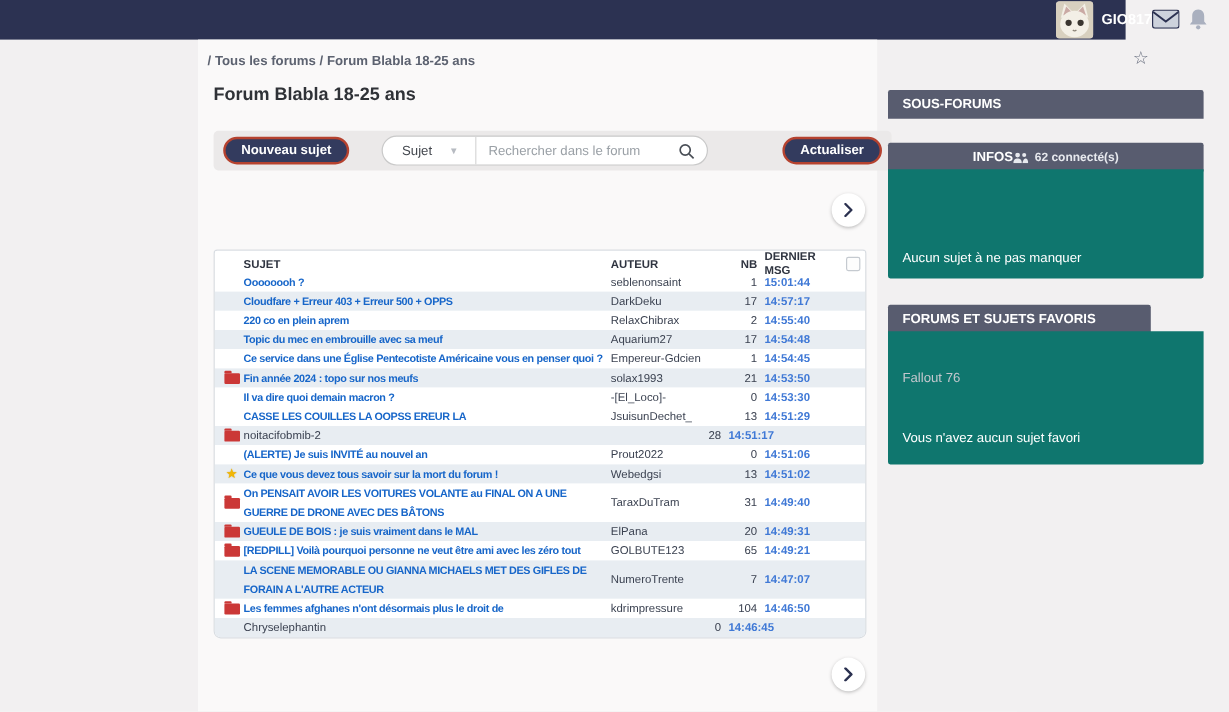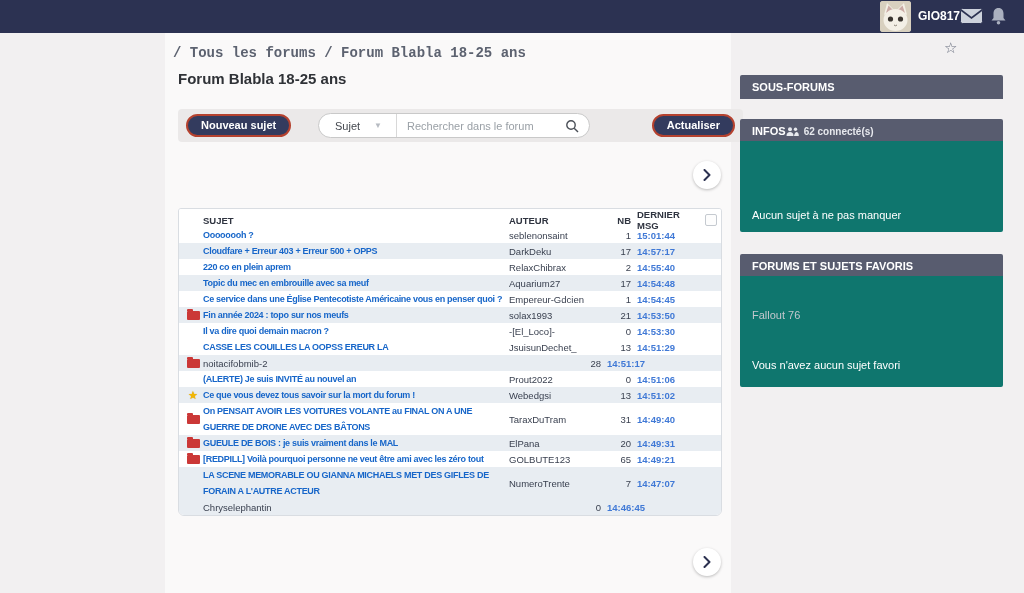--- a/index.html
+++ b/index.html
@@ -1,30 +1,30 @@
 <!DOCTYPE html>
 <html><head>
 <meta charset="utf-8">
 <style>
   * { margin:0; padding:0; box-sizing:border-box; }
   html,body { width:1024px; height:593px; overflow:hidden;
     font-family:"Liberation Sans", sans-serif; background:#f2f0f1; position:relative; }
 
   
-  .topbar { position:absolute; left:0; top:0; width:1024px; height:33px; background:#2c3252; }
+  .topbar { position:absolute; left:0; top:0; width:938px; height:33px; background:#2c3252; }
   .avatar { position:absolute; left:880px; top:1px; width:31px; height:31px; border-radius:3px;
     background:#ddd5c6; overflow:hidden; }
   .username { position:absolute; left:918px; top:0; height:33px; line-height:33px;
     color:#ffffff; font-weight:bold; font-size:12px; }
   .mail-icon { position:absolute; left:960px; top:8px; }
   .bell-icon { position:absolute; left:990px; top:7px; }
 
   
   .main-col { position:absolute; left:165px; top:33px; width:566px; height:560px; background:#faf9f9; }
-  .breadcrumb { position:absolute; left:8px; top:12px; font-size:14px; font-weight:bold; color:#5c6270;font-family:Liberation Mono, monospace; }
+  .breadcrumb { position:absolute; left:8px; top:12px; font-size:11px; font-weight:bold; color:#5c6270; }
   .fav-star { position:absolute; left:944px; top:39px; font-size:15px; color:#6a7080; cursor:pointer; }
   .page-title { position:absolute; left:13px; top:37px; font-size:15px; font-weight:bold; color:#2f3237; }
 
   
   .toolbar { position:absolute; left:13px; top:76px; width:565px; height:33px; background:#ebe9e9;
     border-radius:4px; display:flex; align-items:center; }
   .pill-btn { height:23px; line-height:19px; padding:0 13px; border-radius:13px; background:#333b5e;
     border:2px solid #b5422f; color:#fff; font-weight:bold; font-size:11px; cursor:pointer;
     font-family:"Liberation Sans", sans-serif; }
   .btn-new { margin-left:8px; }
@@ -66,27 +66,27 @@
   .folder-icon { width:13px; height:9px; background:#cb3837; border-radius:1px; position:relative; }
   .folder-icon::before { content:""; position:absolute; left:0; top:-2px; width:6px; height:2px;
     background:#cb3837; border-radius:1px 1px 0 0; }
   .star-icon { color:#f2b705; font-size:11px; line-height:11px; text-shadow:0 0 1px #c79200; }
 
   
   .sidebar { position:absolute; left:740px; top:33px; width:263px; }
   .section-header { height:22px; background:#585c6f; color:#fff; font-size:11px; font-weight:bold;
     display:flex; align-items:center; padding:12px 12px; border-radius:2px 2px 0 0; }
   .sec-sous { position:absolute; top:42px; width:263px; }
-  .sec-infos-head { position:absolute; top:86px; width:263px; justify-content:flex-start; }
+  .sec-infos-head { position:absolute; top:86px; width:263px; justify-content:center; }
   .connected { display:flex; align-items:center; gap:5px; font-size:10px; font-weight:bold; color:#e7e9ee; }
   .dark-panel { position:absolute; width:263px; background:#0f766e; color:#fff; font-size:11px;
     border-radius:0 0 2px 2px; }
   .infos-panel { top:108px; height:91px; }
   .infos-empty { position:absolute; left:12px; bottom:11px; }
-  .sec-fav-head { position:absolute; top:221px; width:263px; }
+  .sec-fav-head { position:absolute; top:221px; width:219px; }
   .fav-panel { top:243px; height:111px; }
   .fav-forum { position:absolute; left:12px; top:33px; color:#c3c7cd; cursor:pointer; }
   .fav-empty { position:absolute; left:12px; bottom:16px; }
 </style>
 </head>
 <body>
 
 <div class="topbar">
   <div class="avatar">
     <svg width="31" height="31" viewBox="0 0 31 31">
@@ -297,20 +297,30 @@
 
   <div class="t-row shaded">
     <span class="row-icon"></span>
     <span class="cell-title">LA SCENE MEMORABLE OU GIANNA MICHAELS MET DES GIFLES DE FORAIN A L'AUTRE ACTEUR</span>
     <span class="cell-author">NumeroTrente</span>
     <span class="cell-nb">7</span>
     <span class="cell-time">14:47:07</span>
     <span></span>
   </div>
 
+  <div class="t-row">
+    <span class="row-icon">
+            <span class="folder-icon"></span>
+          </span>
+    <span class="cell-title">Les femmes afghanes n'ont désormais plus le droit de</span>
+    <span class="cell-author">kdrimpressure</span>
+    <span class="cell-nb">104</span>
+    <span class="cell-time">14:46:50</span>
+    <span></span>
+  </div>
 
   <div class="t-row shaded">
     <span class="row-icon"></span>
     <span class="cell-author">Chryselephantin</span>
     <span class="cell-nb">0</span>
     <span class="cell-time">14:46:45</span>
     <span></span>
   </div>
 </div>
   </div>

